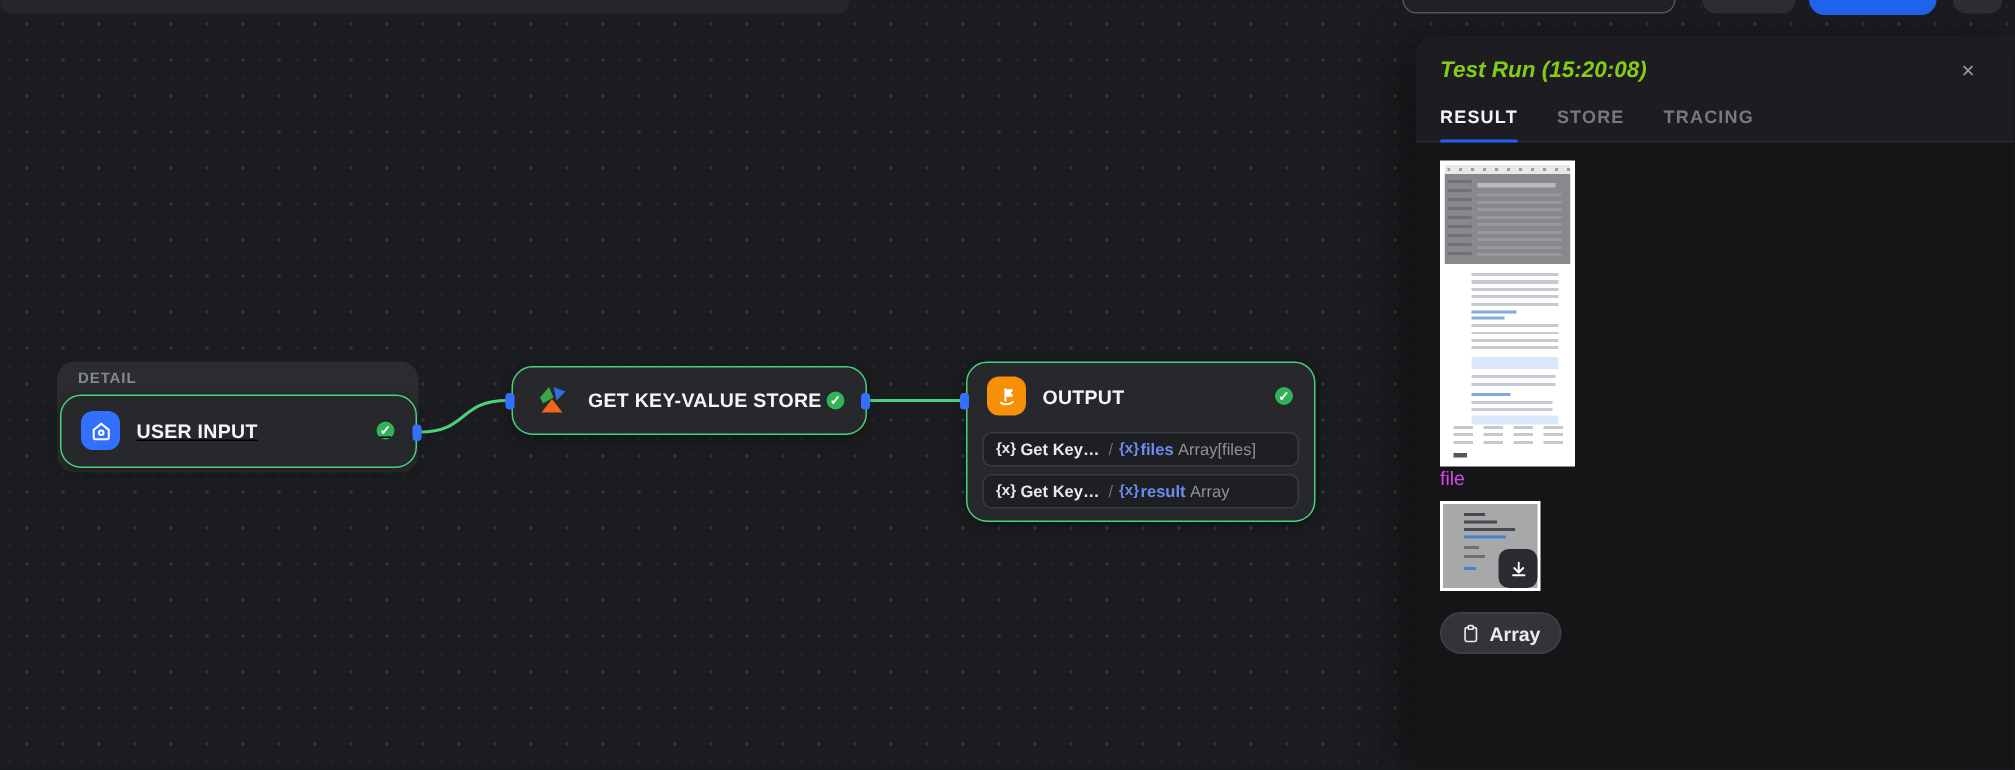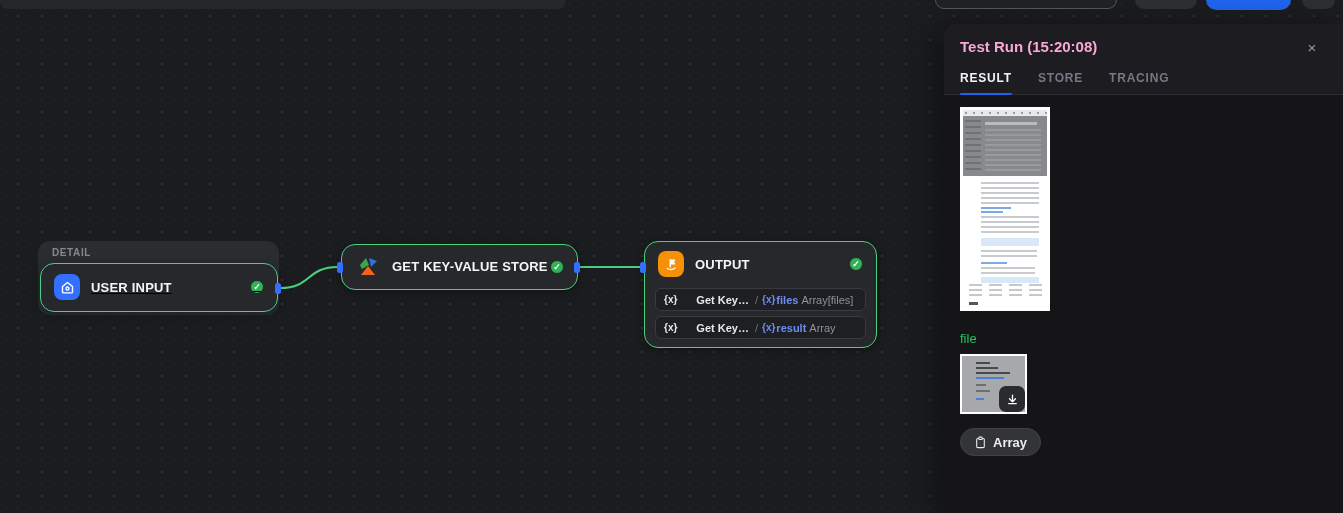--- a/index.html
+++ b/index.html
@@ -53,37 +53,37 @@
     color:#fff; font-size:9px; font-weight:700; display:flex; align-items:center; justify-content:center;
     border:1.5px solid #1f2a22;
   }
 
   .chips { padding:2px 10px 10px; display:flex; flex-direction:column; gap:5px; }
   .chip {
     height:23px; background:#1e1f23; border:1px solid #3a3b40; border-radius:6px;
     display:flex; align-items:center; padding:0 8px; font-size:11px; white-space:nowrap; overflow:hidden;
   }
   .chip .vprefix { font-weight:700; color:#e8e9eb; font-size:10px; }
-  .chip .src { font-weight:700; color:#e8e9eb; margin-left:19px; }
+  .chip .src { font-weight:700; color:#e8e9eb; margin-left:3px; }
   .chip .slash { color:#6d707a; margin:0 4px 0 6px; }
   .chip .bvprefix { color:#6d8df0; font-weight:700; font-size:10px; }
   .chip .bvar { color:#6d8df0; font-weight:700; margin-left:1px; }
   .chip .btype { color:#8f929a; margin-left:3px; }
 
   .port { position:absolute; width:6px; height:11px; border-radius:2.5px; background:#3370ff; }
   .edges { position:absolute; inset:0; pointer-events:none; }
 
   
   .panel {
     position:absolute; left:944px; top:24px; width:399px; height:489px;
     background:#1d1d21; border-radius:12px 0 0 0; box-shadow:-10px 4px 30px rgba(0,0,0,.4);
     display:flex; flex-direction:column;
   }
   .panel-header { padding:14px 16px 0; position:relative; }
-  .panel-title { font-size:15px; font-weight:700; color:#f9a8d4; }
+  .panel-title { font-size:15px; font-weight:700; color:#84cc16;font-style:italic; }
   .close-btn { position:absolute; right:22px; top:15px; width:18px; height:18px; color:#9a9da3;
                font-size:15px; line-height:18px; text-align:center; cursor:pointer; }
   .tabs { display:flex; gap:26px; padding:0 16px; margin-top:16px; border-bottom:1px solid #2c2d31; }
   .tab { font-size:12px; font-weight:700; letter-spacing:.8px; color:#767983; padding-bottom:9px; position:relative; cursor:pointer; }
   .tab.active { color:#f2f3f5; }
   .tab.active::after { content:""; position:absolute; left:0; right:0; bottom:-1px; height:2px; background:#2160f0; border-radius:1px; }
   .panel-body { flex:1; background:#151518; padding:12px 16px; overflow:hidden; }
 
   
   .big-thumb { width:90px; height:204px; background:#fff; padding:3px; position:relative; cursor:pointer; }
@@ -96,21 +96,21 @@
   .pg-hero .hl { position:absolute; left:22px; top:6px; width:52px; height:3px; background:#b9bbbe; }
   .pg-hero .ht { position:absolute; left:22px; top:13px; right:6px; bottom:4px;
                  background-image:repeating-linear-gradient(#989a9e 0 2px, transparent 2px 5px); }
   .pg-txt { position:absolute; background-image:repeating-linear-gradient(#c7cacf 0 2px, transparent 2px 5px); }
   .pg-blue { position:absolute; height:2px; background:#7fa9e0; }
   .pg-callout { position:absolute; left:18px; right:8px; height:8px; background:#d9e8f8; border-radius:1px; }
   .pg-footcol { position:absolute; width:13px; height:14px;
                 background-image:repeating-linear-gradient(#c5c8cd 0 2px, transparent 2px 5px); }
   .pg-logo { position:absolute; left:6px; bottom:3px; width:9px; height:3px; background:#54565a; }
 
-  .file-label { margin-top:20px; font-size:13px; color:#22c55e; }
+  .file-label { margin-top:0; font-size:13px; color:#d946ef; }
 
   .file-thumb { margin-top:8px; width:67px; height:60px; background:#fff; padding:2px; position:relative; cursor:pointer; }
   .file-inner { position:relative; width:100%; height:100%; background:#a6a8aa; overflow:hidden; }
   .fl { position:absolute; height:2px; background:#47494c; }
   .fl.blue { background:#4c7fd0; }
   .dl-btn { position:absolute; right:2px; bottom:2px; width:26px; height:26px; border-radius:7px;
             background:rgba(32,33,36,.92); display:flex; align-items:center; justify-content:center; cursor:pointer; }
 
   .copy-btn { margin-top:14px; display:inline-flex; align-items:center; gap:6px; height:28px; padding:0 13px;
               background:#333438; border:1px solid #414247; border-radius:14px; color:#ececee;

